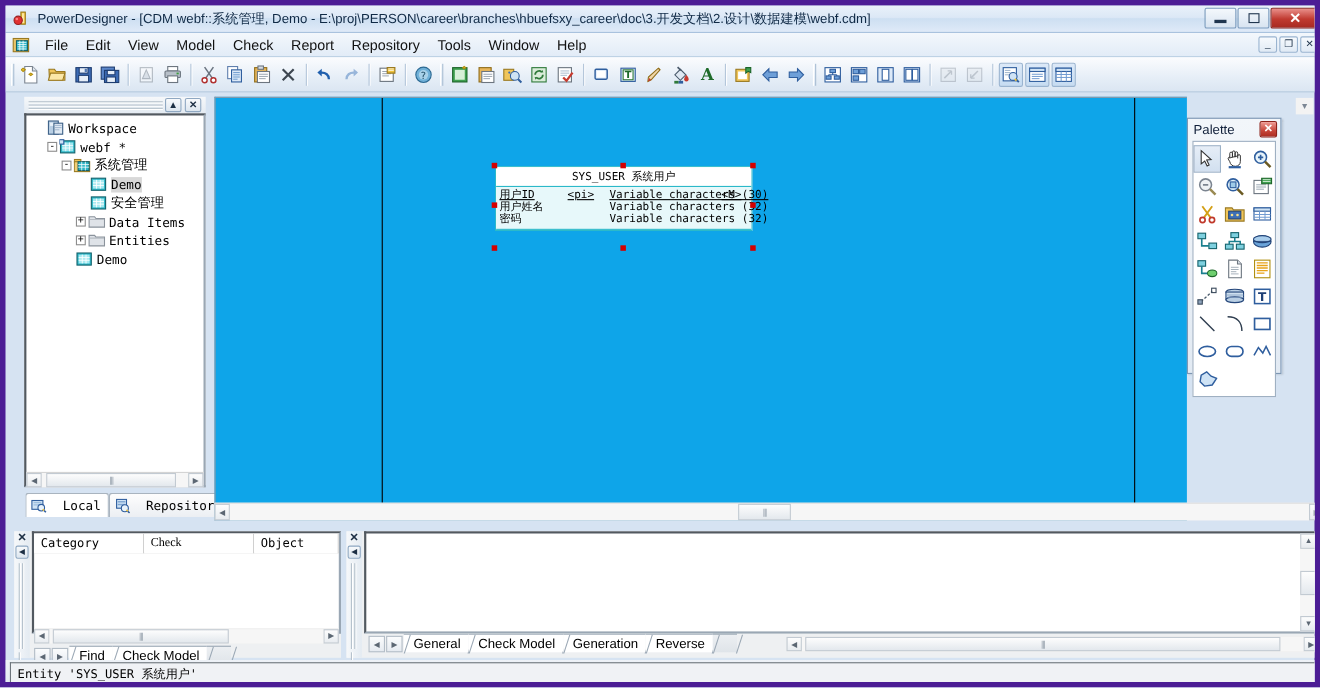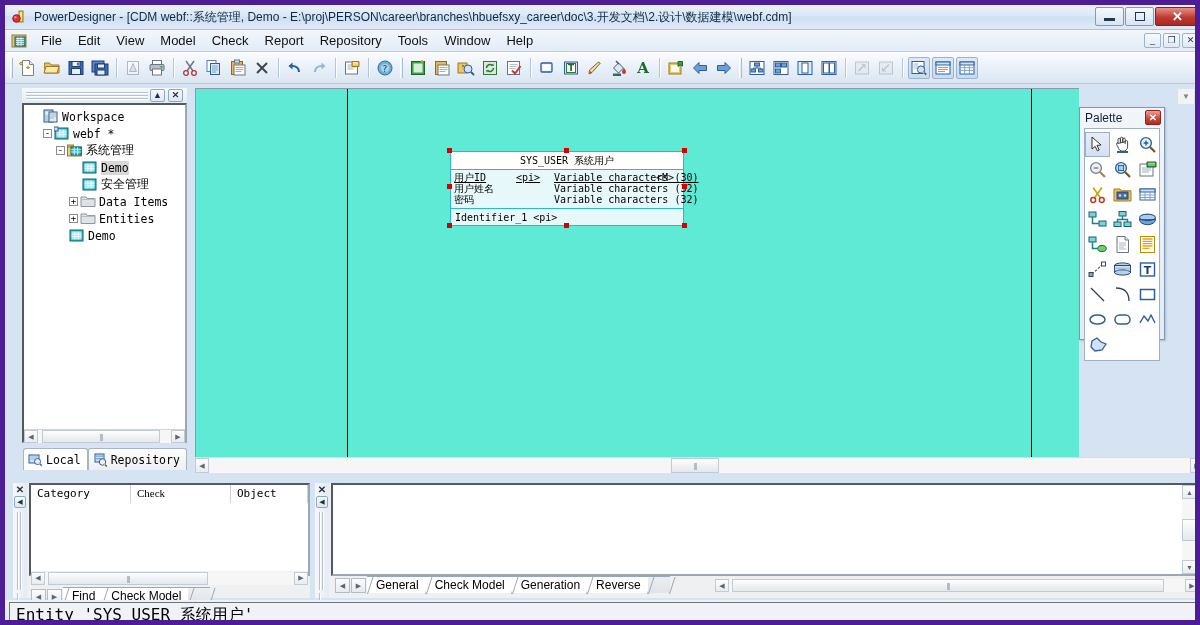--- a/index.html
+++ b/index.html
@@ -142,33 +142,33 @@
   .sb-thumb {
     position:absolute; top:0; height:13px;
     background: linear-gradient(to bottom,#fdfdfd,#e3e8ed);
     border: 1px solid #c2cad2;
     display:flex; align-items:center; justify-content:center;
     font-size: 8px; color:#97a2ad; letter-spacing:-1px;
   }
 
   .lr-tabs { position: absolute; left: 18px; top: 443px; width: 170px; height: 22px; display: flex; }
   .lr-tab {
-    height: 22px; display: flex; align-items: center; gap: 3px;
+    height: 22px; display: flex; align-items: center; gap: 14px;
     padding: 0 6px 0 4px; font-family:"DejaVu Sans Mono", monospace; font-size: 11.5px;
     border: 1px solid #a9b4bf; border-bottom: none;
     background: linear-gradient(to bottom,#fdfdfd,#eceff3);
     border-radius: 3px 3px 0 0; color:#000;
   }
   .lr-tab.active { background: #fff; font-weight: normal; }
   .lr-tab .tico { width: 15px; height: 14px; flex: 0 0 auto; }
 
   
   .canvas-wrap {
     position: absolute; left: 190px; top: 83px; width: 884px; height: 385px;
-    background: #5eead4; border: 1px solid #8c9aa8; border-right: none;
+    background: #0ea5e9; border: 1px solid #8c9aa8; border-right: none;
     overflow: hidden;
   }
   .pagebreak { position: absolute; top: 0; bottom: 0; width: 1px; background: #000; }
 
   .entity {
     position: absolute; left: 254px; top: 62px; width: 234px;
     border: 1px solid #2bb9c9; background: #fff;
     font-family: "DejaVu Sans Mono", monospace; font-size: 10px; color: #000;
   }
   .ent-title {
@@ -307,21 +307,21 @@
   }
 
   
   .statusbar {
     position: absolute; left: 0; top: 595px; width: 1198px; height: 28px;
     background: linear-gradient(to bottom,#eef2f7,#dfe7f0);
   }
   .status-field {
     position: absolute; left: 4px; top: 2px; width: 1190px; height: 19px;
     background: #f0f2f5; border: 1px solid #b9c4d0; border-style: inset;
-    font-family: "DejaVu Sans Mono", monospace; font-size: 16px;
+    font-family: "DejaVu Sans Mono", monospace; font-size: 11px;
     color: #000; padding: 2px 0 0 6px; white-space: nowrap;
   }
   .status-field .cjk { font-family: "DejaVu Sans", sans-serif; }
 </style>
 </head>
 <body>
 
 <div id="app">
 
   <div class="titlebar">
@@ -813,21 +813,20 @@
             <span class="c-type">Variable characters (32)</span>
             <span class="c-m"></span>
           </div>
           <div class="ent-row">
             <span class="c-name">密码</span>
             <span class="c-pi"></span>
             <span class="c-type">Variable characters (32)</span>
             <span class="c-m"></span>
           </div>
         </div>
-      <div class="ent-ident">Identifier_1 &lt;pi&gt;</div>
     </div>
 
     <div class="handle" style="left:251px; top:59px;"></div>
     <div class="handle" style="left:368px; top:59px;"></div>
     <div class="handle" style="left:486px; top:59px;"></div>
     <div class="handle" style="left:251px; top:95px;"></div>
     <div class="handle" style="left:486px; top:95px;"></div>
     <div class="handle" style="left:251px; top:134px;"></div>
     <div class="handle" style="left:368px; top:134px;"></div>
     <div class="handle" style="left:486px; top:134px;"></div>

